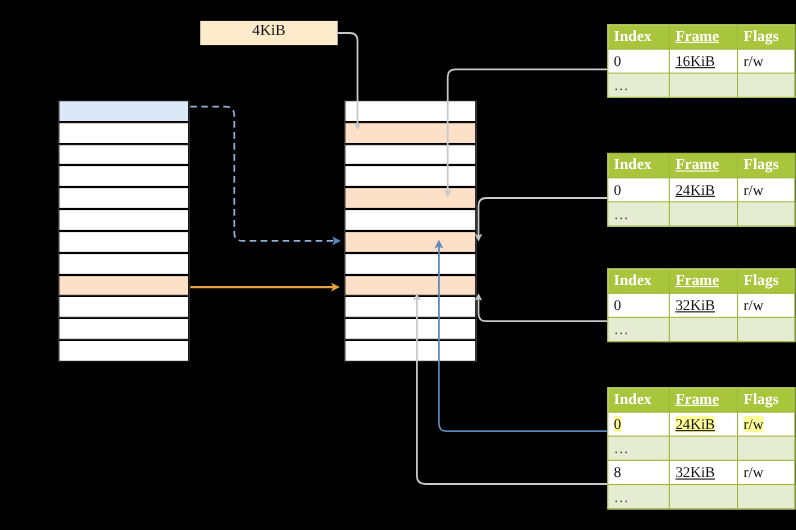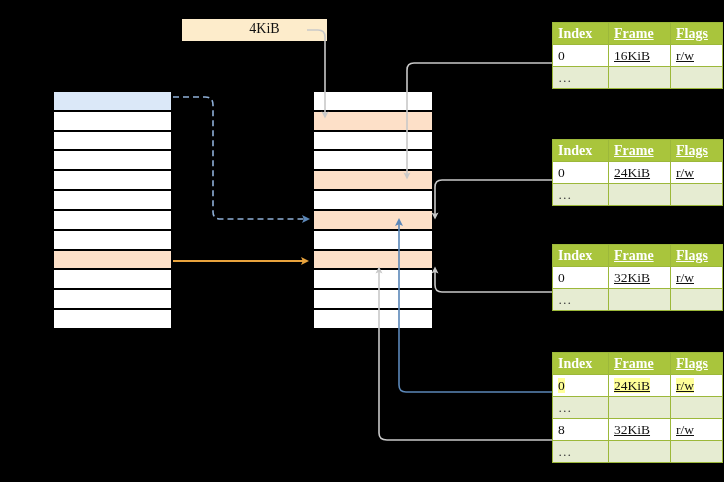--- a/index.html
+++ b/index.html
@@ -14,25 +14,25 @@
   .ptable{position:absolute;border-collapse:collapse;border:1px solid #9cb83a;
           background:#ffffff;font-size:13.5px;color:#111;}
   .ptable td,.ptable th{border:1px solid #9cb83a;padding:1px 5px;height:22px;
           box-sizing:border-box;text-align:left;vertical-align:middle;
           font-weight:normal;white-space:nowrap;}
   .ptable th{background:#a9c53c;color:#ffffff;font-weight:bold;font-size:14px;}
   .ptable td.alt{background:#e6ecd2;color:#444;}
   .hl{background:#ffff99;}
   .c-index{width:56px;}
   .c-frame{width:62px;text-decoration:underline;}
-  .c-flags{width:52px;text-decoration:underline;}
+  .c-flags{width:52px;}
 
   
   .labelbox{position:absolute;background:#fdeccb;color:#111;
-            text-align:center;font-size:14px;line-height:20px;padding-left:20px;}
+            text-align:center;font-size:14px;line-height:20px;}
 
   
   #wires{position:absolute;left:0;top:0;width:724px;height:482px;pointer-events:none;}
 </style>
 </head>
 <body>
 
 <div id="stage">
 
   <div class="labelbox" id="label-4kib" style="left:182px;top:19px;width:125px;height:22px;">4KiB</div>

